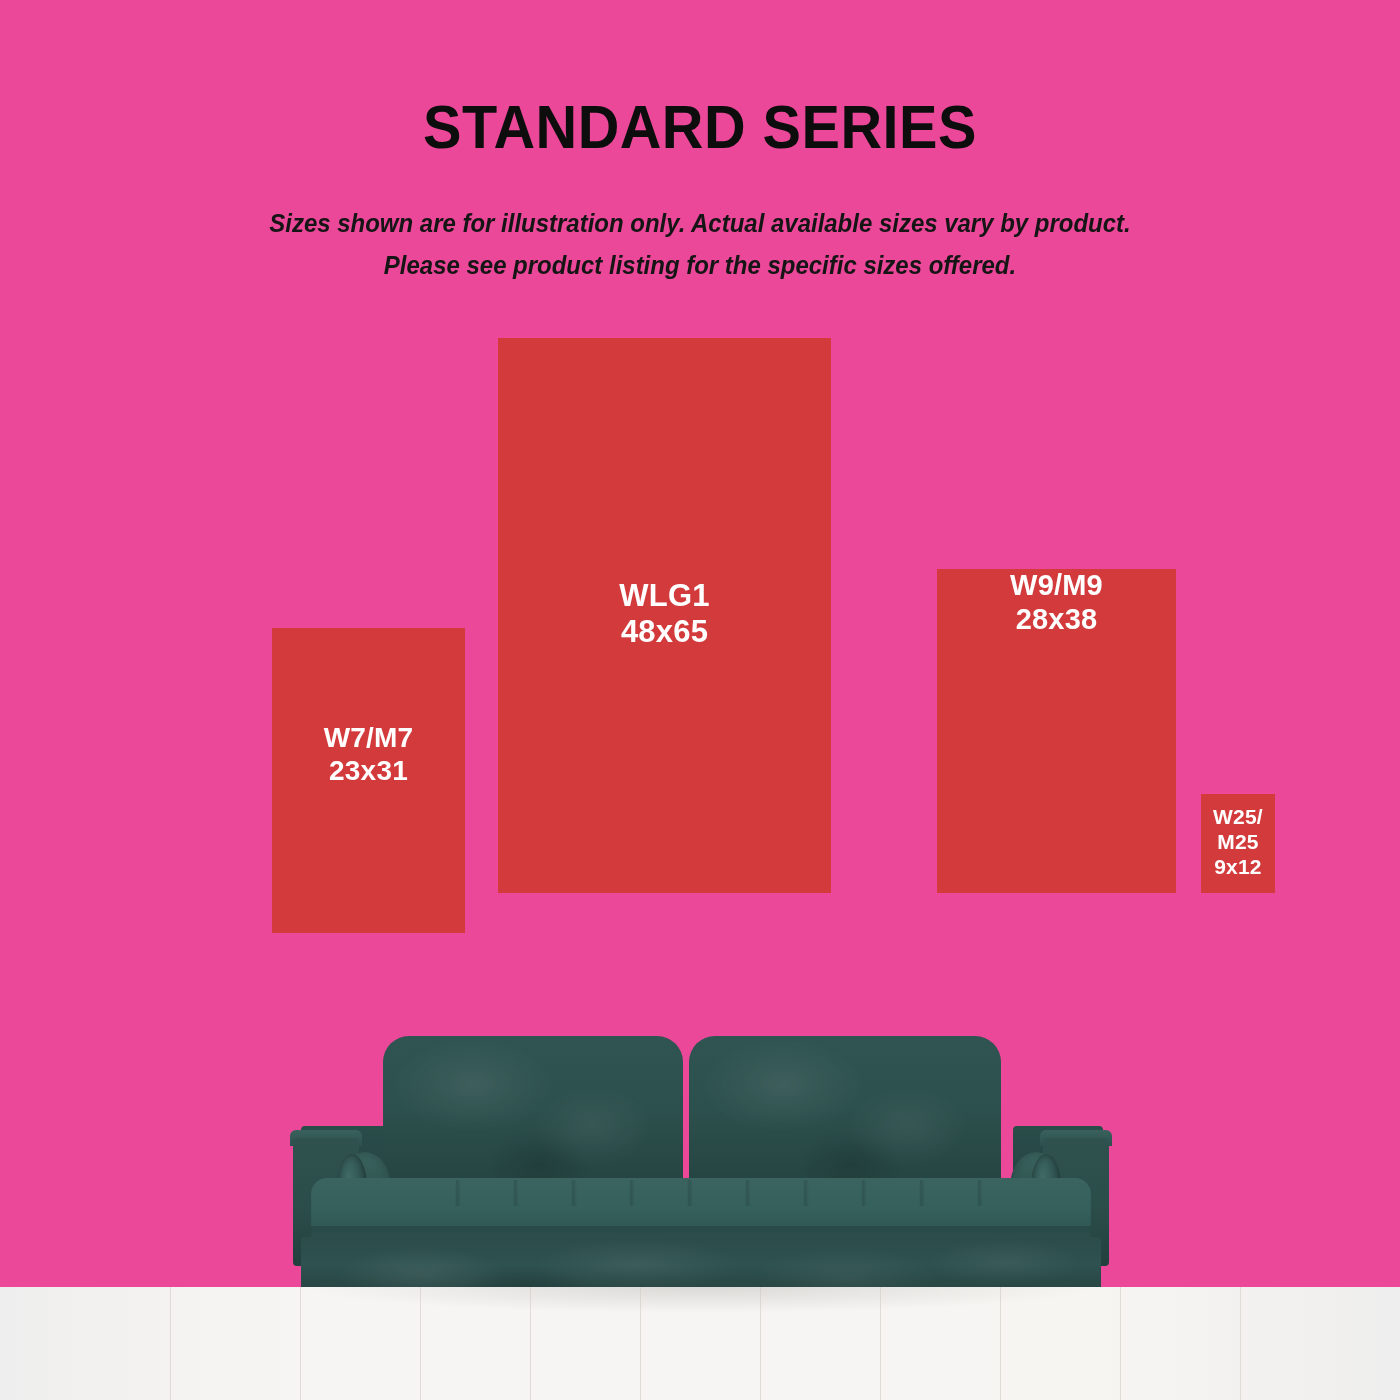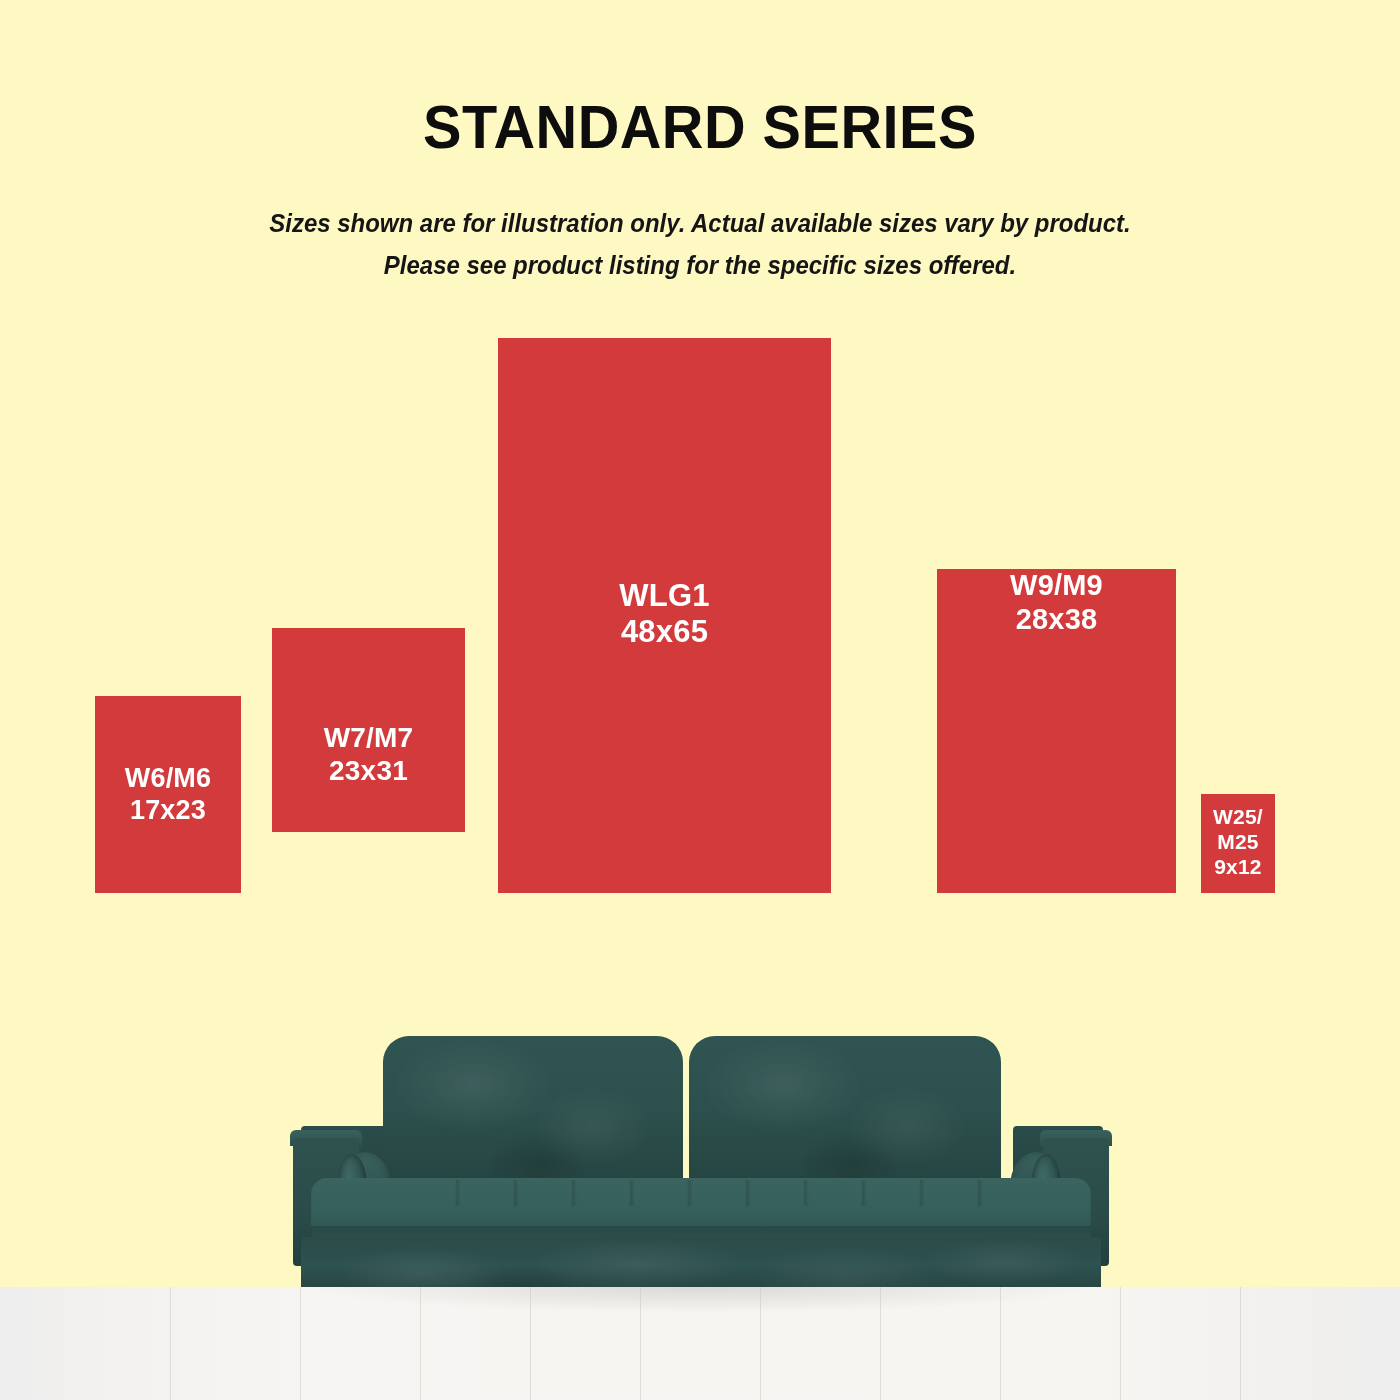--- a/index.html
+++ b/index.html
@@ -13,21 +13,21 @@
     background: #eeeeee;
     font-family: "Liberation Sans", sans-serif;
     position: relative;
   }
 
   #stage {
     position: absolute;
     left: 0; top: 0;
     width: 1400px;
     height: 1400px;
-    background: #fef9c3;
+    background: #ec4899;
     overflow: hidden;
   }
 
   
   .title {
     position: absolute;
     left: 0;
     top: 92px;
     width: 1400px;
     text-align: center;
@@ -70,21 +70,21 @@
     font-weight: 700;
     text-align: center;
     line-height: 1.17;
     letter-spacing: 0.2px;
     white-space: pre-line;
   }
 
   #frame-w6   { left: 95px;   top: 696px; width: 146px; height: 197px; }
   #frame-w6   .flabel { font-size: 27px; }
 
-  #frame-w7   { left: 272px;  top: 628px; width: 193px; height: 204px;
+  #frame-w7   { left: 272px;  top: 628px; width: 193px; height: 305px;
                 align-items: flex-start; padding-top: 94px; }
   #frame-w7   .flabel { font-size: 28px; }
 
   #frame-wlg1 { left: 498px;  top: 338px; width: 333px; height: 555px;
                 align-items: flex-start; padding-top: 240px; }
   #frame-wlg1 .flabel { font-size: 31px; }
 
   #frame-w9   { left: 937px;  top: 569px; width: 239px; height: 324px;
                 align-items: flex-start; }
   #frame-w9   .flabel { font-size: 29px; }
@@ -295,24 +295,20 @@
 
 <div id="stage">
 
   <div class="title">STANDARD SERIES</div>
 
   <div class="subtitle">
     <span class="l1">Sizes shown are for illustration only. Actual available sizes vary by product.</span>
     <span class="l2">Please see product listing for the specific sizes offered.</span>
   </div>
 
-  <div class="frame" id="frame-w6">
-    <span class="flabel">W6/M6
-17x23</span>
-  </div>
 
   <div class="frame" id="frame-w7">
     <span class="flabel">W7/M7
 23x31</span>
   </div>
 
   <div class="frame" id="frame-wlg1">
     <span class="flabel">WLG1
 48x65</span>
   </div>

